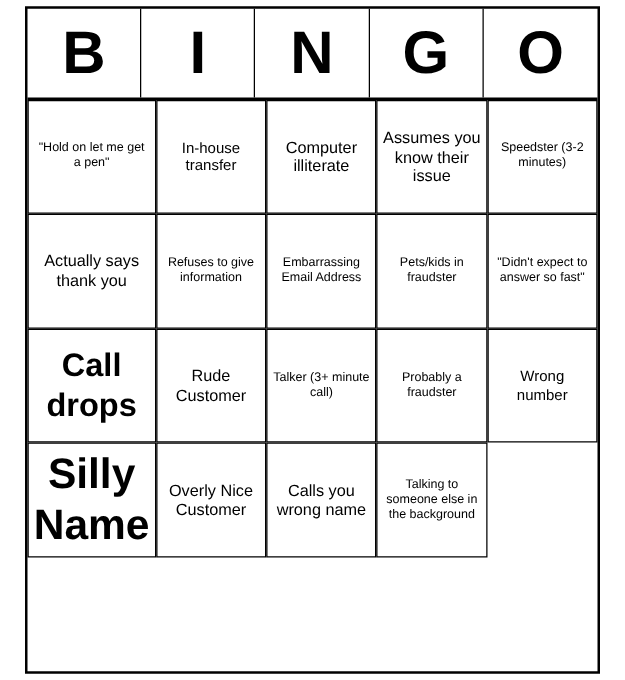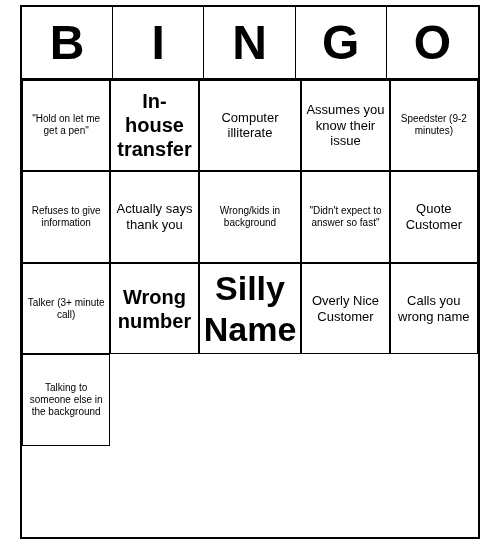--- a/index.html
+++ b/index.html
@@ -45,21 +45,21 @@
       padding: 4px;
       font-family: Arial, sans-serif;
       line-height: 1.2;
     }
     .bingo-cell span {
       display: block;
       width: 100%;
     }
     .size-small { font-size: 10px; }
     .size-medium { font-size: 13px; }
-    .size-large { font-size: 20px; font-weight: bold; }
+    .size-large { font-size: 12px; font-weight: normal; }
     .size-xlarge { font-size: 26px; font-weight: bold; }
     .size-xxlarge { font-size: 34px; font-weight: bold; }
   </style>
 </head>
 <body>
 
 <div class="bingo-card">
   <div class="bingo-header">
     <div class="bingo-letter">B</div>
     <div class="bingo-letter">I</div>
@@ -74,39 +74,48 @@
       <div class="bingo-cell">
         <span class="size-large">In-house transfer</span>
       </div>
       <div class="bingo-cell">
         <span class="size-medium">Computer illiterate</span>
       </div>
       <div class="bingo-cell">
         <span class="size-medium">Assumes you know their issue</span>
       </div>
       <div class="bingo-cell">
-        <span class="size-small">Speedster (9-2 minutes)</span>
+        <span class="size-small">Speedster (3-2 minutes)</span>
+      </div>
+      <div class="bingo-cell">
+        <span class="size-medium">Actually says thank you</span>
       </div>
       <div class="bingo-cell">
         <span class="size-small">Refuses to give information</span>
       </div>
       <div class="bingo-cell">
-        <span class="size-medium">Actually says thank you</span>
+        <span class="size-small">Embarrassing Email Address</span>
       </div>
       <div class="bingo-cell">
-        <span class="size-small">Wrong/kids in background</span>
+        <span class="size-small">Pets/kids in fraudster</span>
       </div>
       <div class="bingo-cell">
         <span class="size-small">"Didn't expect to answer so fast"</span>
       </div>
       <div class="bingo-cell">
-        <span class="size-medium">Quote Customer</span>
+        <span class="size-xlarge">Call drops</span>
+      </div>
+      <div class="bingo-cell">
+        <span class="size-medium">Rude Customer</span>
       </div>
       <div class="bingo-cell">
         <span class="size-small">Talker (3+ minute call)</span>
+      </div>
+      <div class="bingo-cell">
+        <span class="size-small">Probably a fraudster</span>
       </div>
       <div class="bingo-cell">
         <span class="size-large">Wrong number</span>
       </div>
       <div class="bingo-cell">
         <span class="size-xxlarge">Silly Name</span>
       </div>
       <div class="bingo-cell">
         <span class="size-medium">Overly Nice Customer</span>
       </div>

